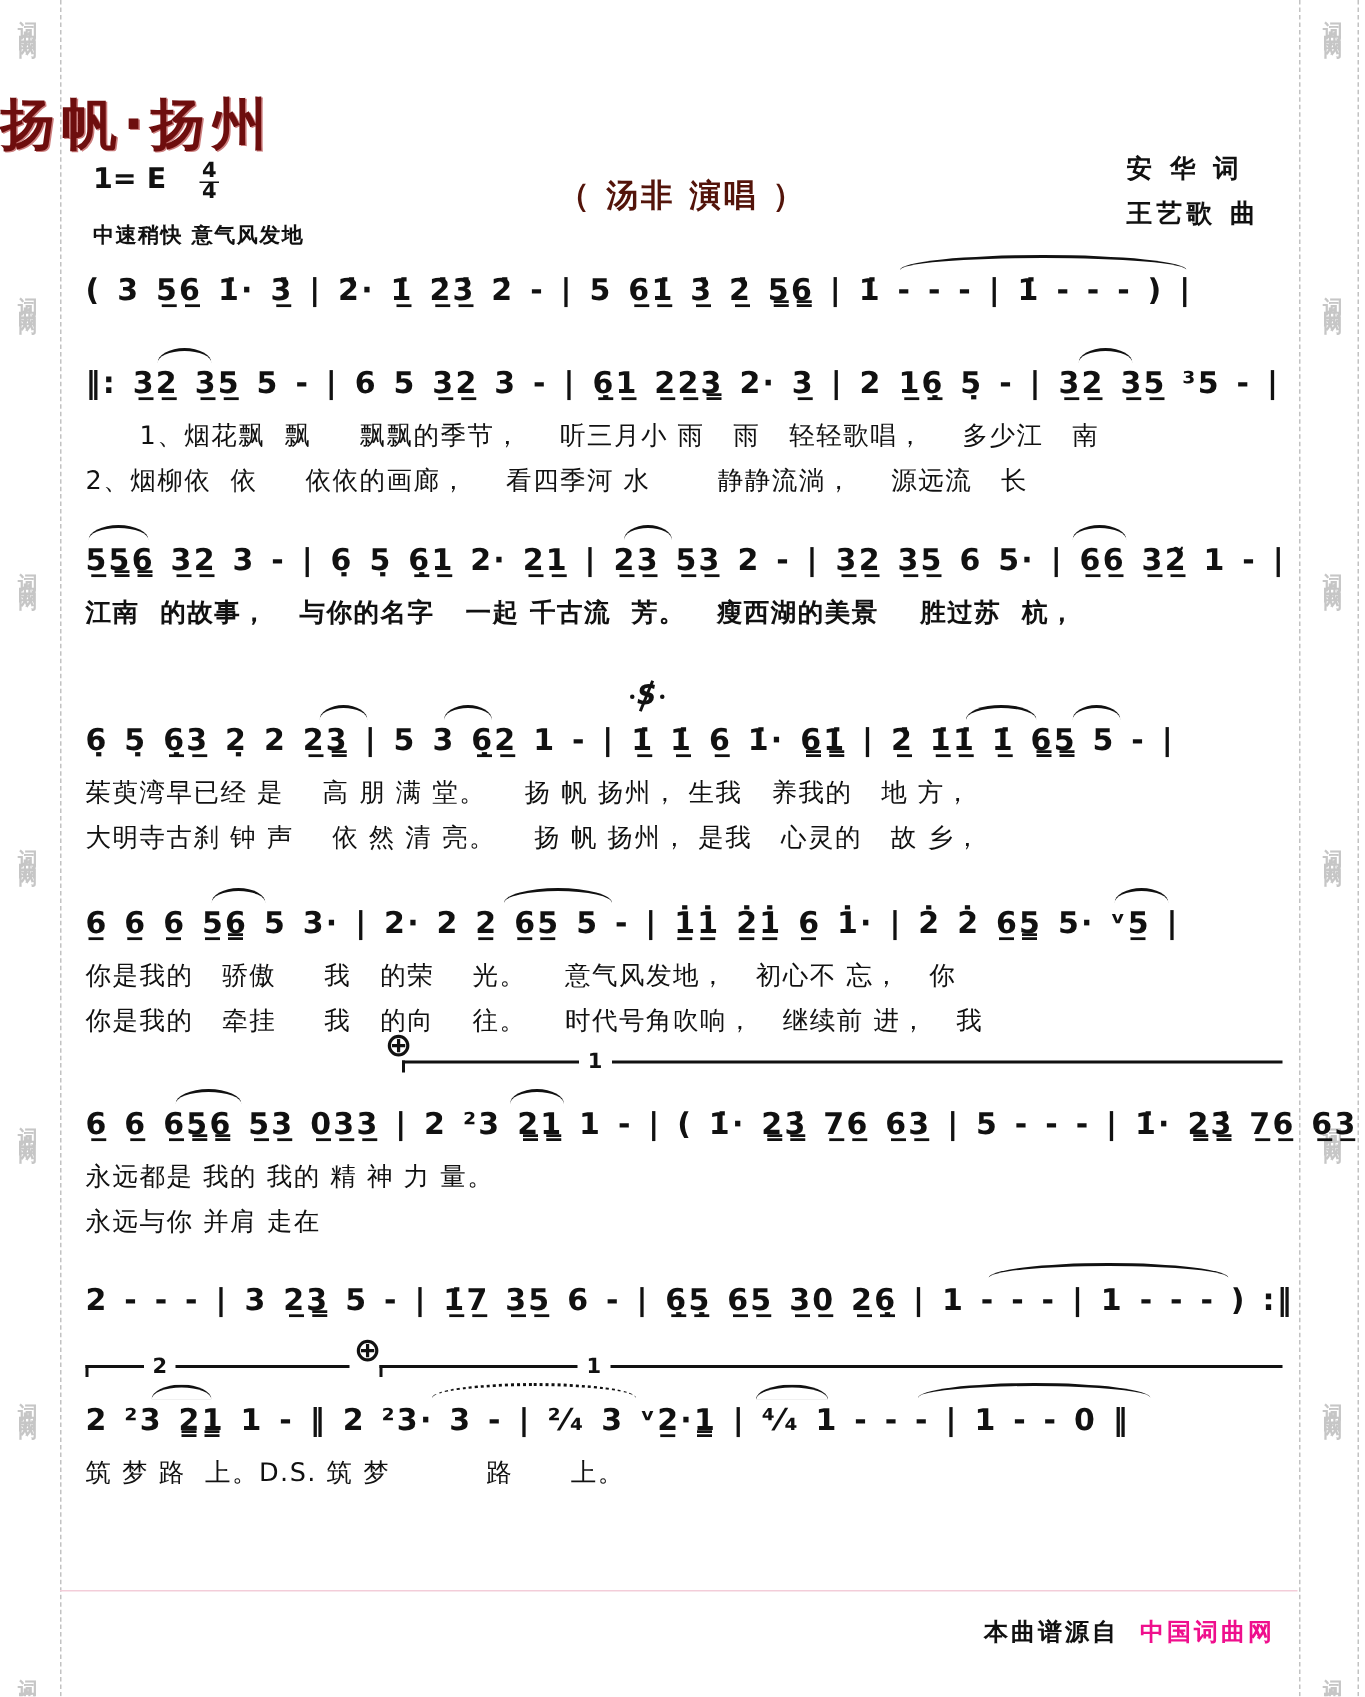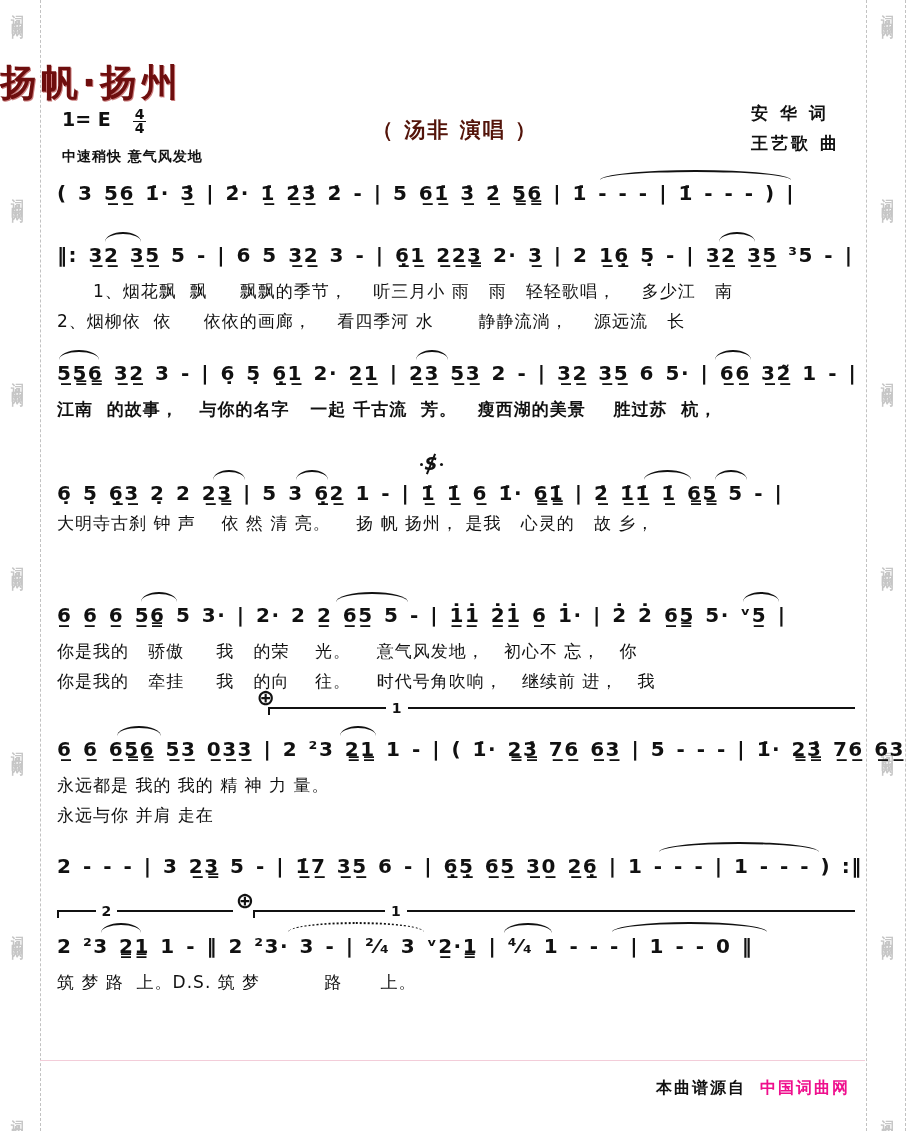--- a/index.html
+++ b/index.html
@@ -120,20 +120,21 @@
     <div class="lyric" style="margin-top:6px;font-weight:bold;">江南  的故事，   与你的名字   一起 千古流  芳。   瘦西湖的美景    胜过苏  杭，</div>
   </div>
 
   <div class="system" style="top:478px;">
     <div class="notes">6̣ 5̣ 6̲̣3̲ 2̣ 2 2̲3̳ | 5 3 6̲̣2̲ 1 - | 1̲̇ 1̲̇ 6̲ 1̇· 6̳1̳̇ | 2̲̇ 1̲̇1̲̇ 1̲̇ 6̳5̳ 5 - |</div>
     <span class="segno" style="left:46%;">S</span>
     <span class="tie" style="left:19.5%;width:4%;top:-8px;"></span>
     <span class="tie" style="left:30%;width:4%;top:-8px;"></span>
     <span class="tie" style="left:73.5%;width:6%;top:-8px;"></span>
     <span class="tie" style="left:82.5%;width:4%;top:-8px;"></span>
+    <div class="lyric" style="margin-top:6px;">茱萸湾早已经 是    高 朋 满 堂。    扬 帆 扬州， 生我   养我的   地 方，</div>
     <div class="lyric">大明寺古刹 钟 声    依 然 清 亮。    扬 帆 扬州， 是我   心灵的   故 乡，</div>
   </div>
 
   <div class="system" style="top:600px;">
     <div class="notes">6̲ 6̲ 6̲ 5̲6̳ 5 3· | 2· 2 2̲ 6̲5̲ 5 - | 1̲̇1̲̇ 2̲̇1̲̇ 6̲ 1̇· | 2̇ 2̇ 6̲5̳ 5· ᵛ5̲ |</div>
     <span class="tie" style="left:10.5%;width:4.5%;top:-8px;"></span>
     <span class="tie" style="left:35%;width:9%;top:-8px;"></span>
     <span class="tie" style="left:86%;width:4.5%;top:-8px;"></span>
     <div class="lyric" style="margin-top:6px;">你是我的   骄傲     我   的荣    光。    意气风发地，   初心不 忘，   你</div>
     <div class="lyric">你是我的   牵挂     我   的向    往。    时代号角吹响，   继续前 进，   我</div>

